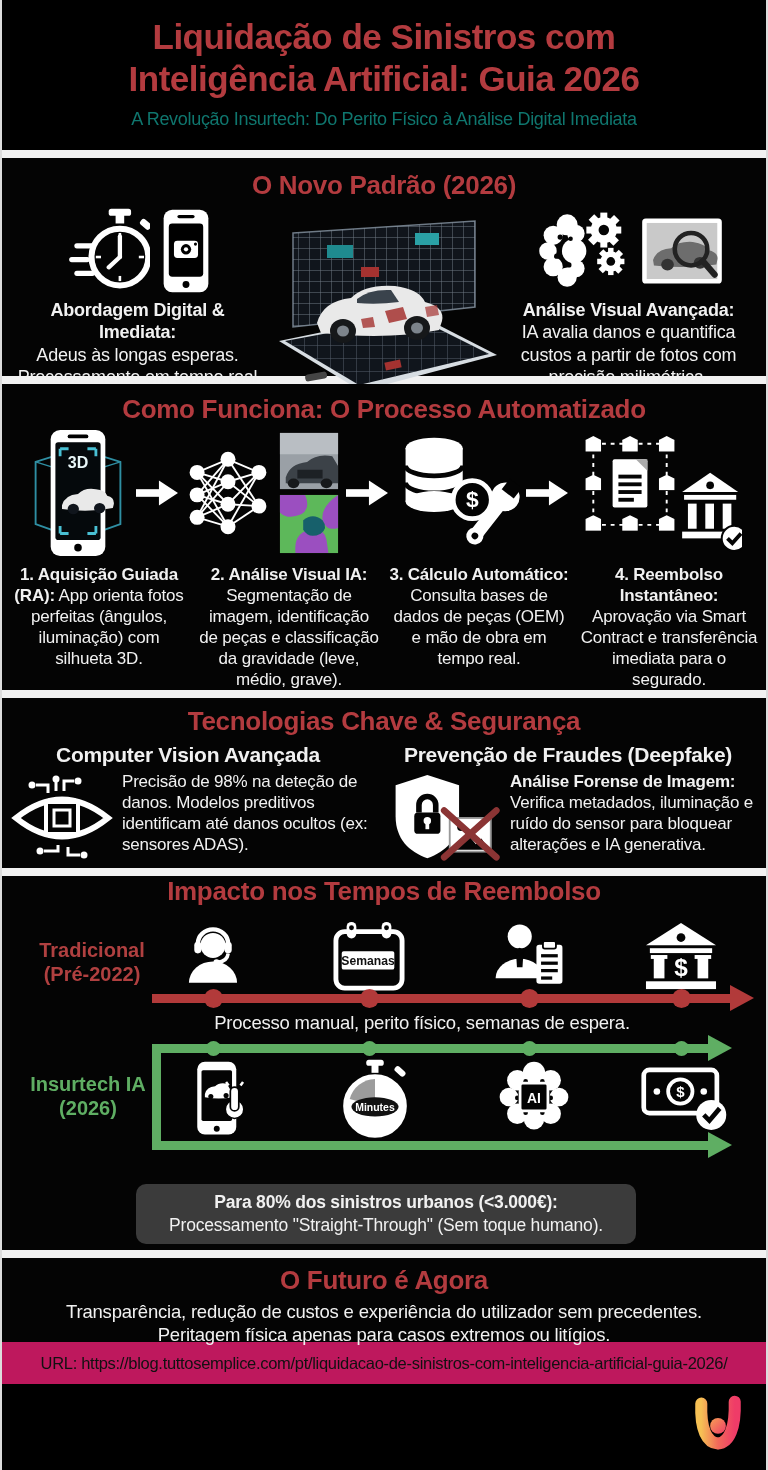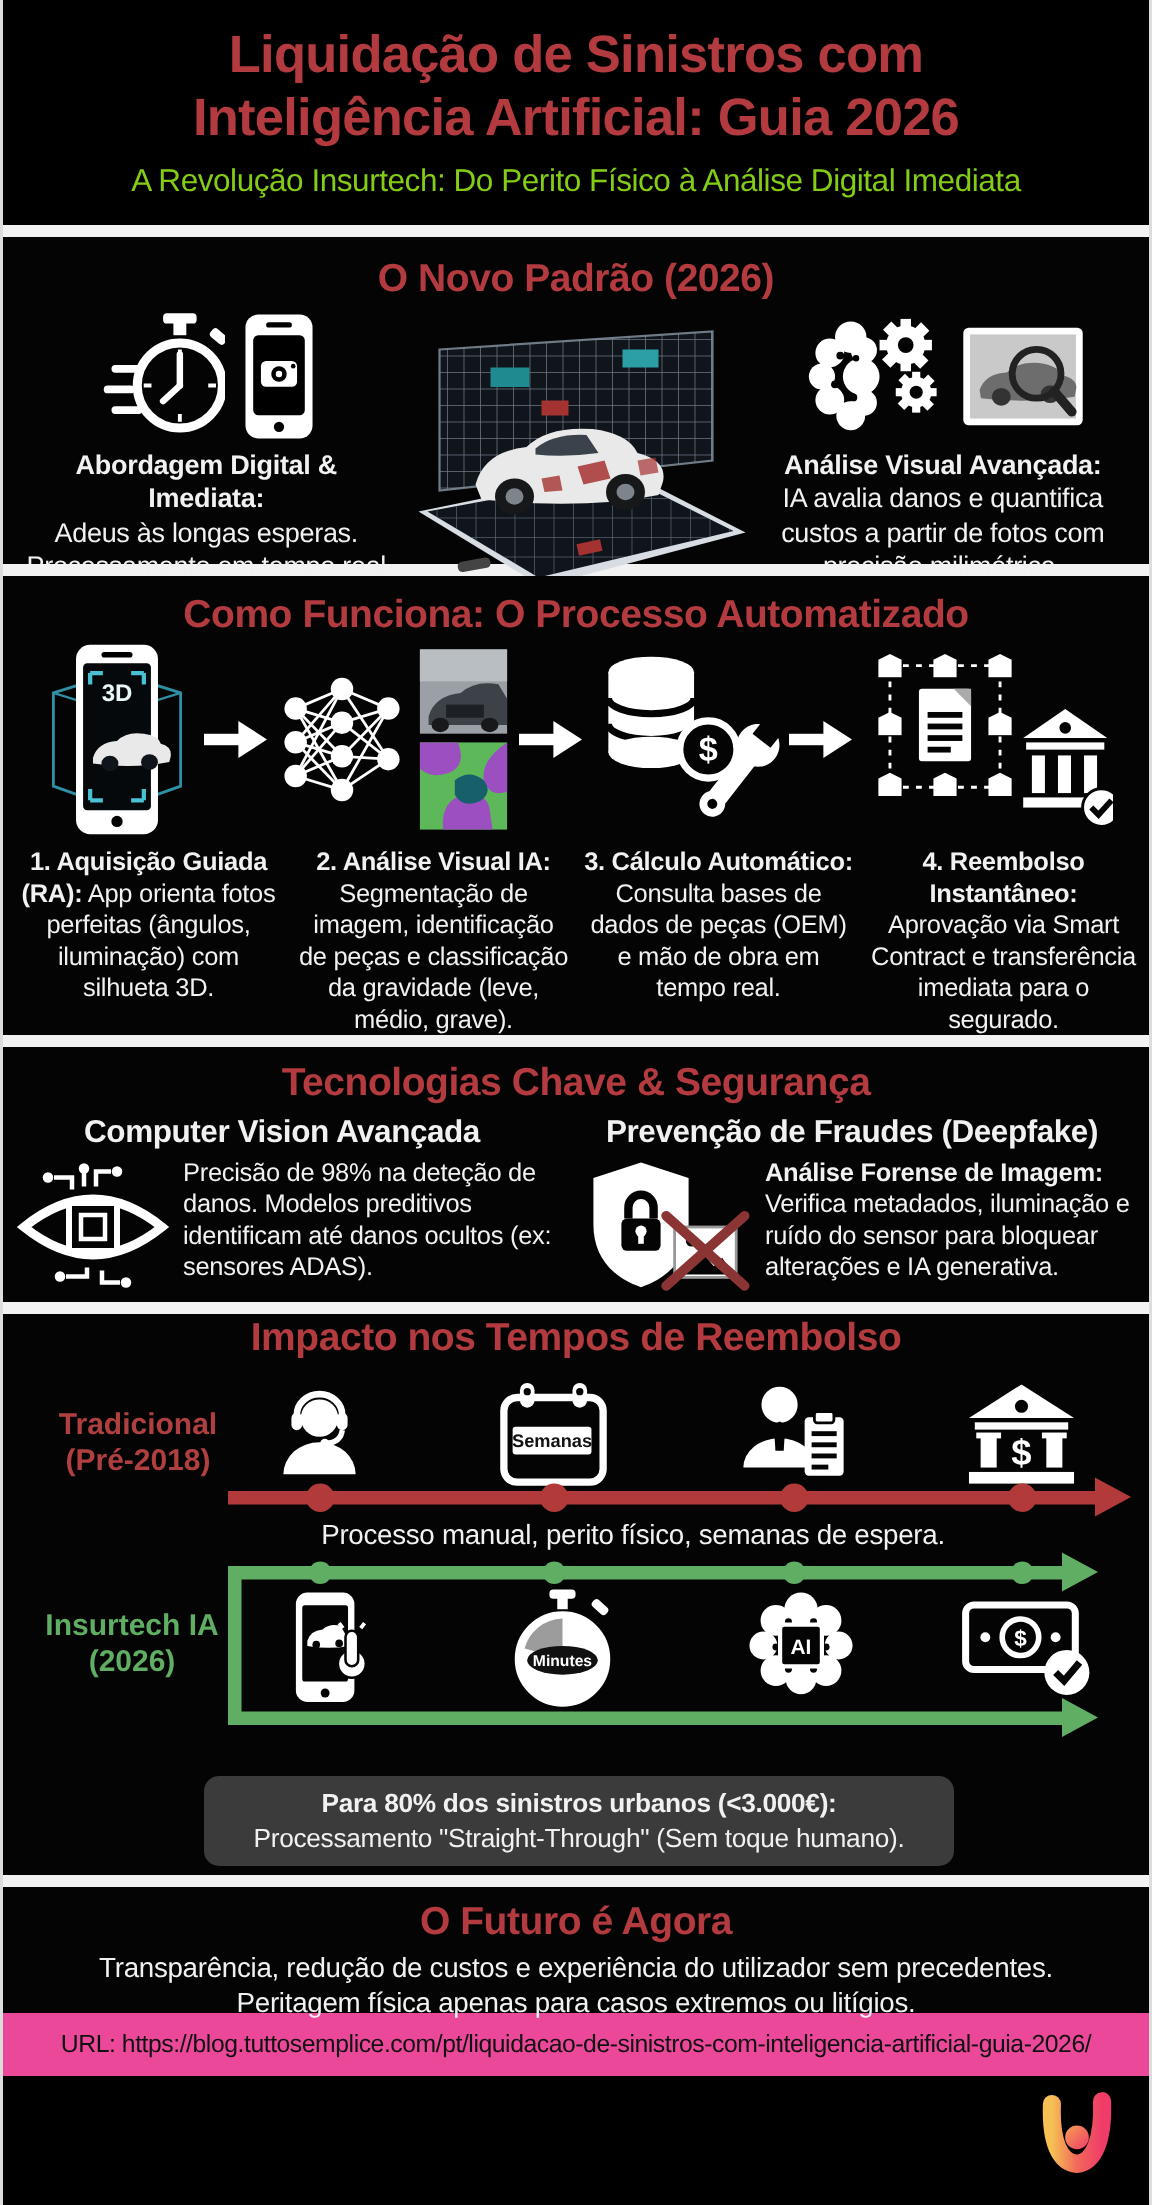--- a/index.html
+++ b/index.html
@@ -9,21 +9,21 @@
          border-left:2px solid #ddd; border-right:2px solid #ddd;
          position:relative; overflow:hidden; color:#f1f1f1;}
   .divider{ height:8px; background:#f2f2f2; }
   .sec{ position:relative; background:#040404; }
   .sec-h{ color:#b33b3f; font-weight:bold; text-align:center; font-size:26px; letter-spacing:-0.3px;}
   .bold{ font-weight:bold; }
 
   
   .header{ height:150px; padding-top:16px; text-align:center; }
   .title{ color:#b33b3f; font-weight:bold; font-size:35px; line-height:1.2; letter-spacing:-0.5px;}
-  .subtitle{ color:#84cc16; font-size:21px; margin-top:9px; letter-spacing:-0.3px;}
+  .subtitle{ color:#0f766e; font-size:18px; margin-top:9px; letter-spacing:-0.3px;}
 
   
   .sec1{ height:218px; }
   .sec1 .sec-h{ padding-top:12px; }
   .sec1-row{ display:flex; justify-content:space-between; padding:6px 8px 0 8px; }
   .col-feature{ width:262px; text-align:center; }
   .col-feature .icons{ display:flex; justify-content:center; align-items:center; gap:10px; height:92px;}
   .feature-text{ font-size:18px; line-height:1.24; letter-spacing:-0.2px;}
   .center-illu{ width:234px; display:flex; align-items:center; justify-content:center;}
 
@@ -61,21 +61,21 @@
   .greendot{ position:absolute; width:15px; height:15px; border-radius:50%; background:#5fae63;}
   .callout{ position:absolute; left:134px; top:308px; width:500px; background:#3b3b3b; border-radius:10px;
             text-align:center; font-size:17.5px; line-height:1.3; padding:7px 10px; letter-spacing:-0.2px;}
 
   
   .sec5{ height:84px; }
   .sec5 .sec-h{ padding-top:7px; }
   .future-text{ text-align:center; font-size:18.5px; line-height:1.26; margin-top:4px; letter-spacing:-0.2px;}
 
   
-  .urlbar{ height:42px; background:#ec4899; color:#111; display:flex; align-items:center; justify-content:center;
+  .urlbar{ height:42px; background:#be185d; color:#111; display:flex; align-items:center; justify-content:center;
            font-size:16.5px; letter-spacing:-0.3px;}
   .footer{ height:84px; background:#000; position:relative;}
   .logo{ position:absolute; right:22px; bottom:8px; }
 
   svg text{ font-family:"Liberation Sans", sans-serif; }
 </style>
 </head>
 <body>
 
 <div class="page">
@@ -503,21 +503,21 @@
     </div>
   </div>
 
   <div class="divider"></div>
 
   <div class="sec sec4">
     <div class="sec-h">Impacto nos Tempos de Reembolso</div>
 
     <div class="row-label lbl-red" style="left:20px; top:62px;">
       <div>Tradicional</div>
-      <div>(Pré-2018)</div>
+      <div>(Pré-2022)</div>
     </div>
 
     <span class="tl-icon" style="left:178px; top:48px;">
       <svg width="66" height="66" viewBox="0 0 74 74">
         <circle cx="37" cy="24" r="14" fill="#fff"></circle>
         <path d="M10,66 a27,24 0 0 1 54,0 z" fill="#fff"></path>
         <path d="M20,22 a17,16 0 0 1 34,0" fill="none" stroke="#fff" stroke-width="5"></path>
         <rect x="16" y="20" width="8" height="13" rx="4" fill="#fff"></rect>
         <rect x="50" y="20" width="8" height="13" rx="4" fill="#fff"></rect>
         <path d="M54,33 q-1,9 -12,10" fill="none" stroke="#fff" stroke-width="4"></path>

